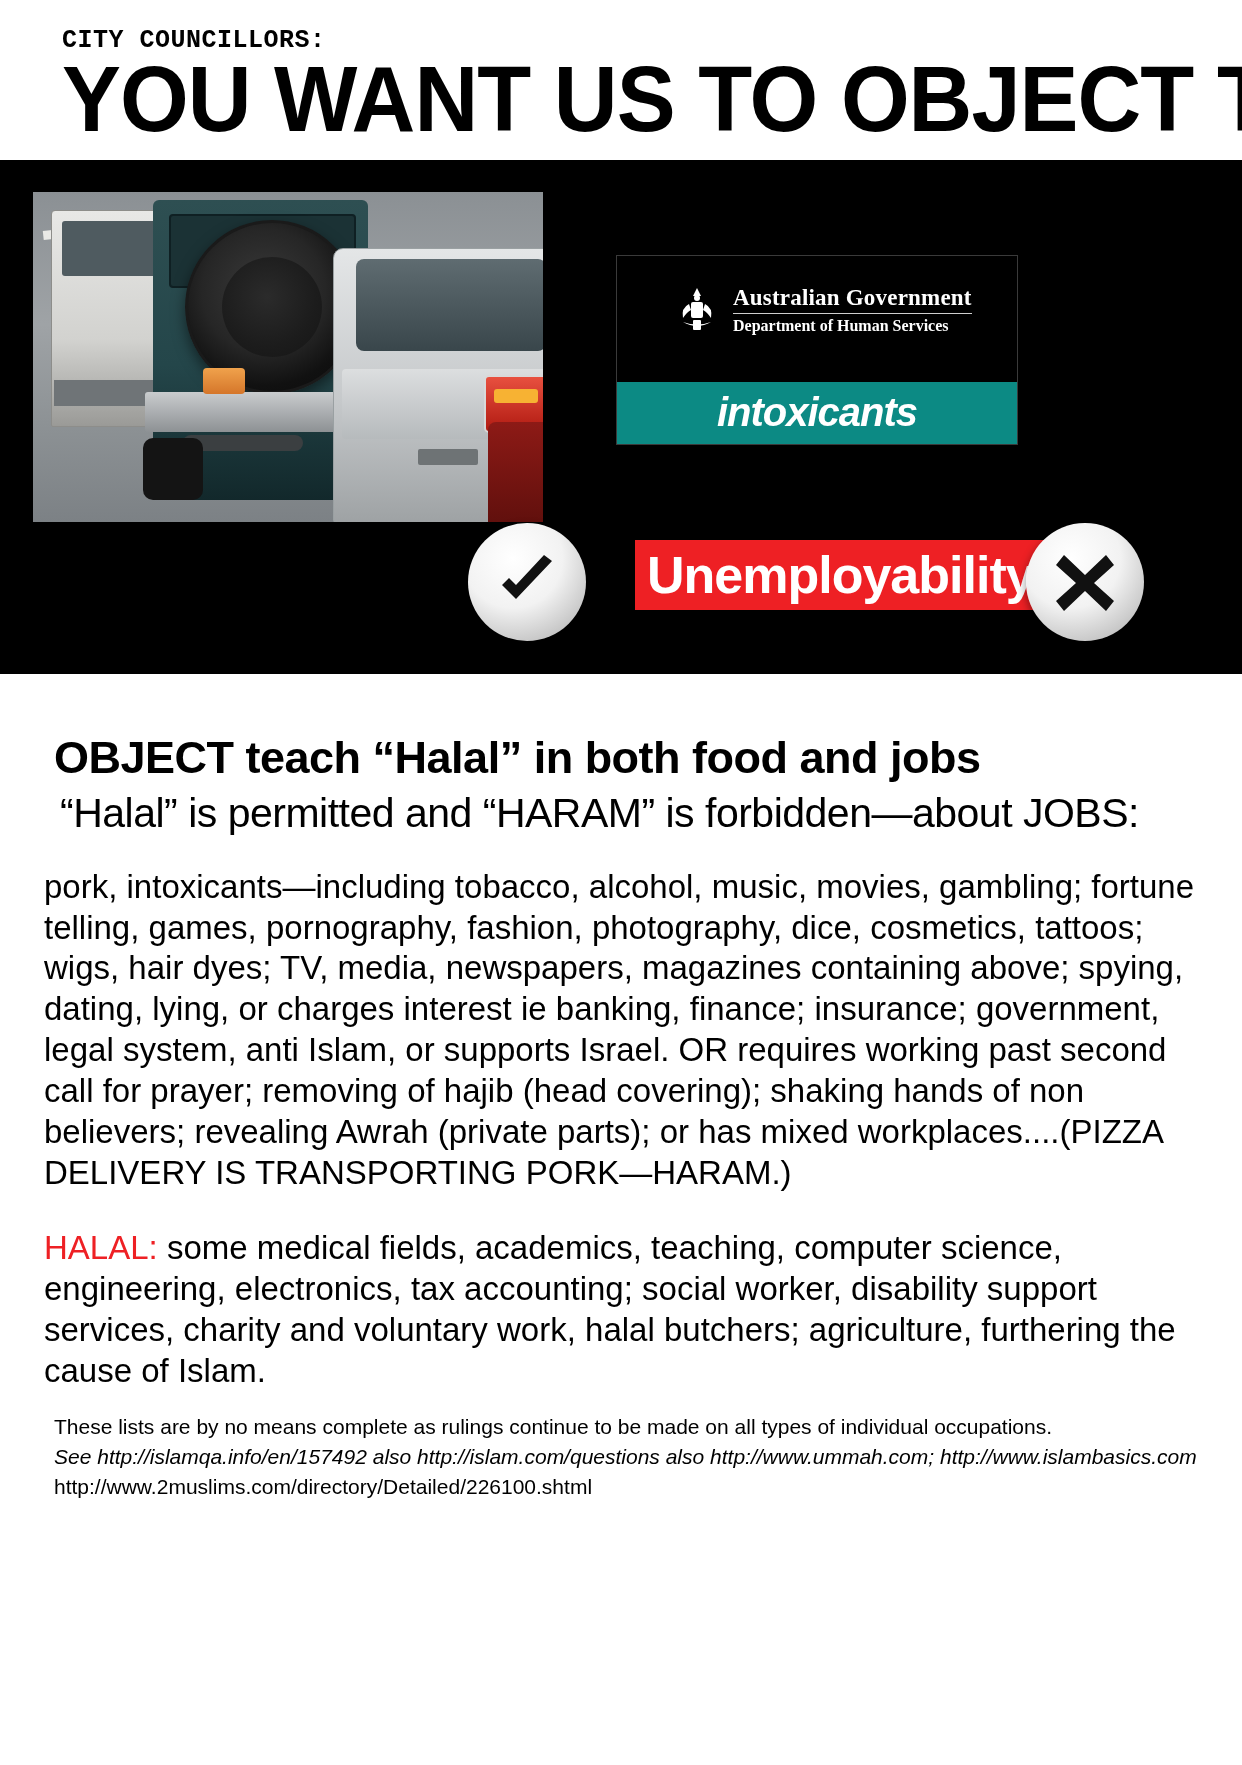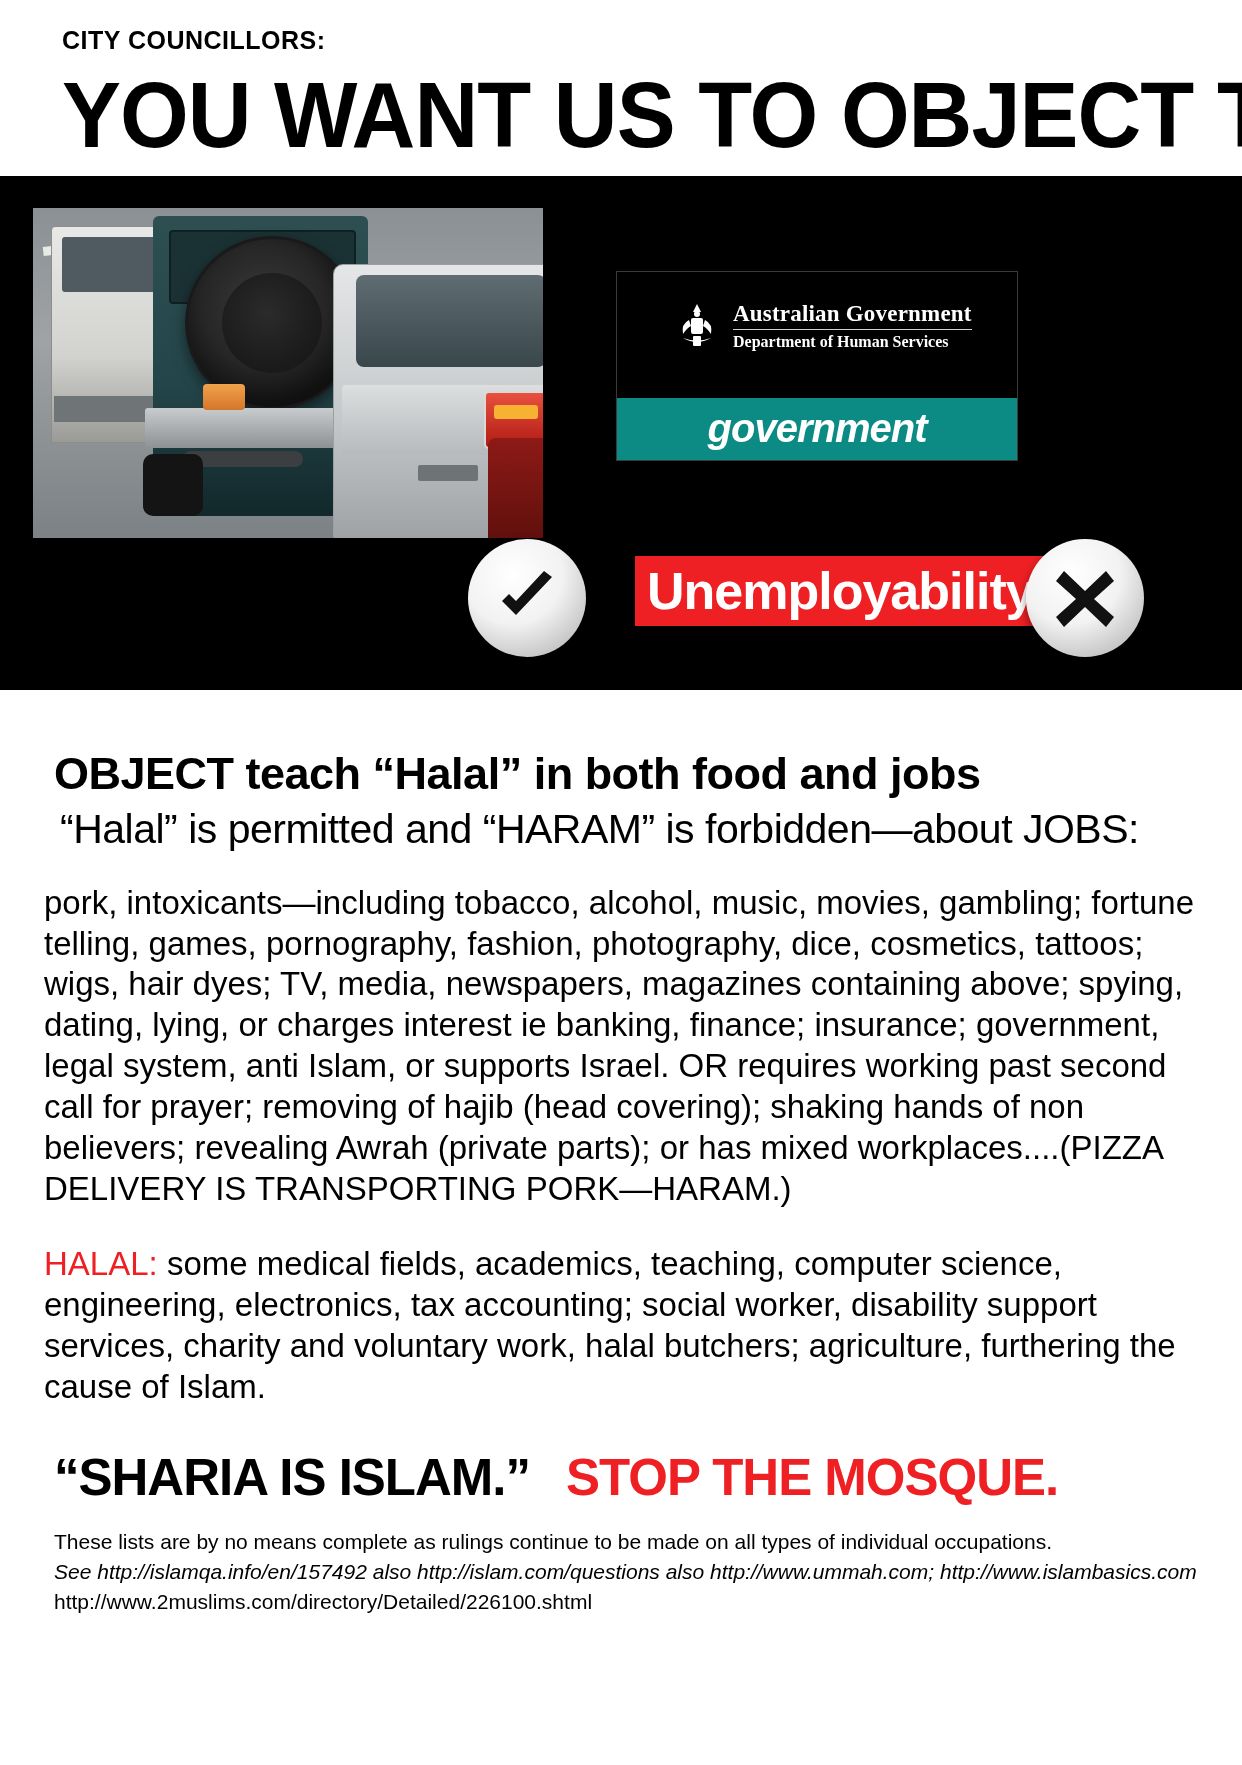--- a/index.html
+++ b/index.html
@@ -20,27 +20,27 @@
     background: #ffffff;
     box-sizing: border-box;
   }
 
   
   .header {
     padding: 28px 0 6px 62px;
     background: #ffffff;
   }
   .kicker {
-    font-family: Liberation Sans, sans-serif;
+    font-family: Liberation Mono, monospace;
     font-weight: bold;
     font-size: 25px;
     letter-spacing: 0.5px;
     color: #000000;
     line-height: 1;
-    margin-bottom: 20px;
+    margin-bottom: 4px;
   }
   .headline {
     font-family: "Liberation Sans", sans-serif;
     font-weight: bold;
     font-size: 92px;
     line-height: 0.92;
     letter-spacing: -1px;
     color: #000000;
     transform: scaleX(0.96);
     transform-origin: left center;
@@ -381,21 +381,21 @@
               <rect x="22" y="36" width="8" height="10" rx="1"></rect>
             </g>
           </svg>
         </div>
         <div class="gov-text">
           <div class="l1">Australian Government</div>
           <div class="l2">Department of Human Services</div>
         </div>
       </div>
       <div class="teal">
-        <span>government</span>
+        <span>intoxicants</span>
       </div>
     </div>
 
 
     <div class="badge check">
       <span>
         <svg width="74" height="74" viewBox="0 0 74 74" aria-hidden="true">
           <path d="M12 40 L26 54 L62 16 L54 10 L26 40 L19 33 Z" fill="#111111"></path>
         </svg>
       </span>
@@ -417,23 +417,20 @@
 
   <div class="body">
 
     <div class="h-mosque">OBJECT teach “Halal” in both food and jobs</div>
     <div class="h-sub">“Halal” is permitted and “HARAM” is forbidden—about JOBS:</div>
 
     <div class="para">pork, intoxicants—including tobacco, alcohol, music, movies, gambling; fortune telling, games, pornography, fashion, photography, dice, cosmetics, tattoos; wigs, hair dyes; TV, media, newspapers, magazines containing above; spying, dating, lying, or charges interest ie banking, finance; insurance; government, legal system, anti Islam, or supports Israel. OR requires working past second call for prayer; removing of hajib (head covering); shaking hands of non believers; revealing Awrah (private parts); or has mixed workplaces....(PIZZA DELIVERY IS TRANSPORTING PORK—HARAM.)</div>
 
     <div class="para2"><span class="halal-tag">HALAL:</span><span> some medical fields, academics, teaching, computer science, engineering, electronics, tax accounting; social worker, disability support services, charity and voluntary work, halal butchers; agriculture, furthering the cause of Islam.</span></div>
 
-    <div class="slogans">
-      <span class="slogan-a">“SHARIA IS ISLAM.”</span><span class="slogan-b">STOP THE MOSQUE.</span>
-    </div>
 
     <div class="footnotes">
       <div>These lists are by no means complete as rulings continue to be made on all types of individual occupations.</div>
       <div class="it">See http://islamqa.info/en/157492 also http://islam.com/questions  also  http://www.ummah.com; http://www.islambasics.com</div>
       <div>http://www.2muslims.com/directory/Detailed/226100.shtml</div>
     </div>
 
   </div>
 
 </div>

